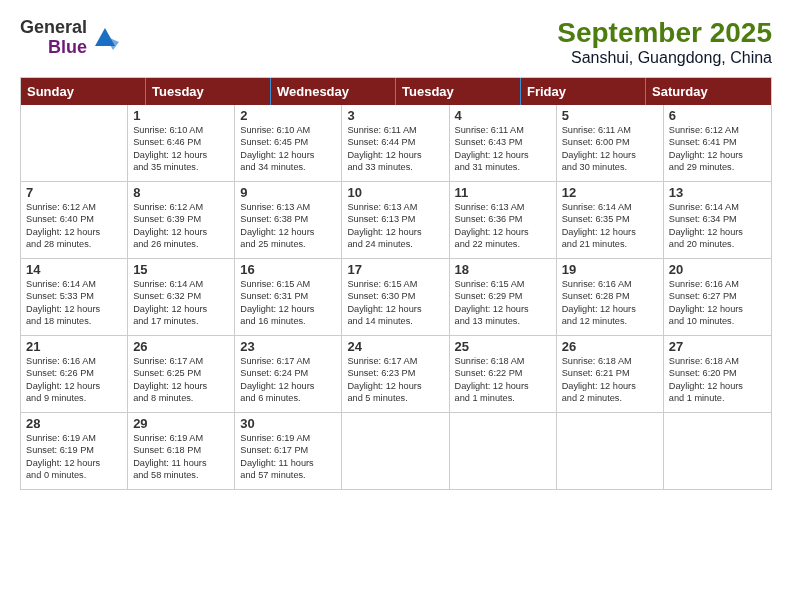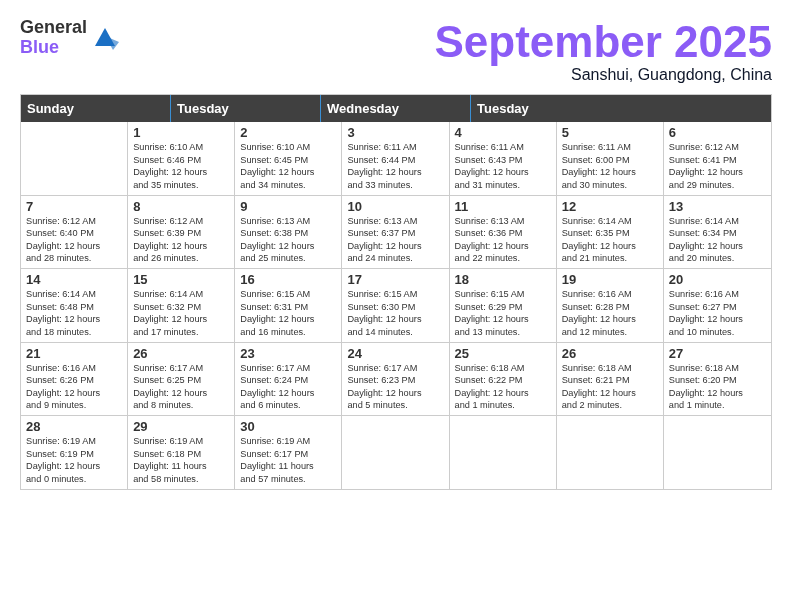--- a/index.html
+++ b/index.html
@@ -28,51 +28,51 @@
       align-items: center;
     }
     .logo-text {
       display: flex;
       flex-direction: column;
       font-size: 18px;
       font-weight: bold;
       line-height: 1.1;
     }
     .logo-text .general { color: #333; }
-    .logo-text .blue { color: #8b5cf6; }
+    .logo-text .blue { color: #701a75; margin-left: 28px; }
     .logo-icon {
       width: 28px;
       height: 28px;
       margin-left: 4px;
       margin-top: -4px;
     }
     .title-block {
       text-align: right;
     }
     .title-block h1 {
-      font-size: 44px;
+      font-size: 28px;
       font-weight: bold;
-      color: #8b5cf6;
+      color: #4d7c0f;
       line-height: 1.1;
     }
     .title-block h2 {
       font-size: 16px;
       font-weight: normal;
       color: #0f172a;
     }
     .calendar {
       flex: 1;
       display: flex;
       flex-direction: column;
       border: 1px solid #ccc;
     }
     .cal-header {
       display: grid;
-      grid-template-columns: repeat(5, 1fr);
-      background: #404040;
+      grid-template-columns: repeat(6, 1fr);
+      background: #7f1d1d;
     }
     .cal-header-cell {
       color: #fff;
       font-weight: bold;
       font-size: 13px;
       padding: 6px 6px;
       text-align: left;
       border-right: 1px solid #3a8fd4;
     }
     .cal-header-cell:last-child { border-right: none; }
@@ -132,20 +132,22 @@
       <h2>Sanshui, Guangdong, China</h2>
     </div>
   </div>
 
   <div class="calendar">
     <div class="cal-header">
     <div class="cal-header-cell">Sunday</div>
         <div class="cal-header-cell">Tuesday</div>
         <div class="cal-header-cell">Wednesday</div>
         <div class="cal-header-cell">Tuesday</div>
+        <div class="cal-header-cell">Friday</div>
+        <div class="cal-header-cell">Saturday</div>
       </div>
     <div class="cal-body">
     <div class="cal-row">
           <div class="cal-cell empty"></div>
           <div class="cal-cell">
             <span class="day-num">1</span>
             <span class="cell-line">Sunrise: 6:10 AM</span>
             <span class="cell-line">Sunset: 6:46 PM</span>
             <span class="cell-line">Daylight: 12 hours</span>
             <span class="cell-line">and 35 minutes.</span>
@@ -204,21 +206,21 @@
           <div class="cal-cell">
             <span class="day-num">9</span>
             <span class="cell-line">Sunrise: 6:13 AM</span>
             <span class="cell-line">Sunset: 6:38 PM</span>
             <span class="cell-line">Daylight: 12 hours</span>
             <span class="cell-line">and 25 minutes.</span>
           </div>
           <div class="cal-cell">
             <span class="day-num">10</span>
             <span class="cell-line">Sunrise: 6:13 AM</span>
-            <span class="cell-line">Sunset: 6:37 PM</span>
+            <span class="cell-line">Sunset: 6:13 PM</span>
             <span class="cell-line">Daylight: 12 hours</span>
             <span class="cell-line">and 24 minutes.</span>
           </div>
           <div class="cal-cell">
             <span class="day-num">11</span>
             <span class="cell-line">Sunrise: 6:13 AM</span>
             <span class="cell-line">Sunset: 6:36 PM</span>
             <span class="cell-line">Daylight: 12 hours</span>
             <span class="cell-line">and 22 minutes.</span>
           </div>
@@ -234,21 +236,21 @@
             <span class="cell-line">Sunrise: 6:14 AM</span>
             <span class="cell-line">Sunset: 6:34 PM</span>
             <span class="cell-line">Daylight: 12 hours</span>
             <span class="cell-line">and 20 minutes.</span>
           </div>
         </div>
         <div class="cal-row">
           <div class="cal-cell">
             <span class="day-num">14</span>
             <span class="cell-line">Sunrise: 6:14 AM</span>
-            <span class="cell-line">Sunset: 6:48 PM</span>
+            <span class="cell-line">Sunset: 5:33 PM</span>
             <span class="cell-line">Daylight: 12 hours</span>
             <span class="cell-line">and 18 minutes.</span>
           </div>
           <div class="cal-cell">
             <span class="day-num">15</span>
             <span class="cell-line">Sunrise: 6:14 AM</span>
             <span class="cell-line">Sunset: 6:32 PM</span>
             <span class="cell-line">Daylight: 12 hours</span>
             <span class="cell-line">and 17 minutes.</span>
           </div>

